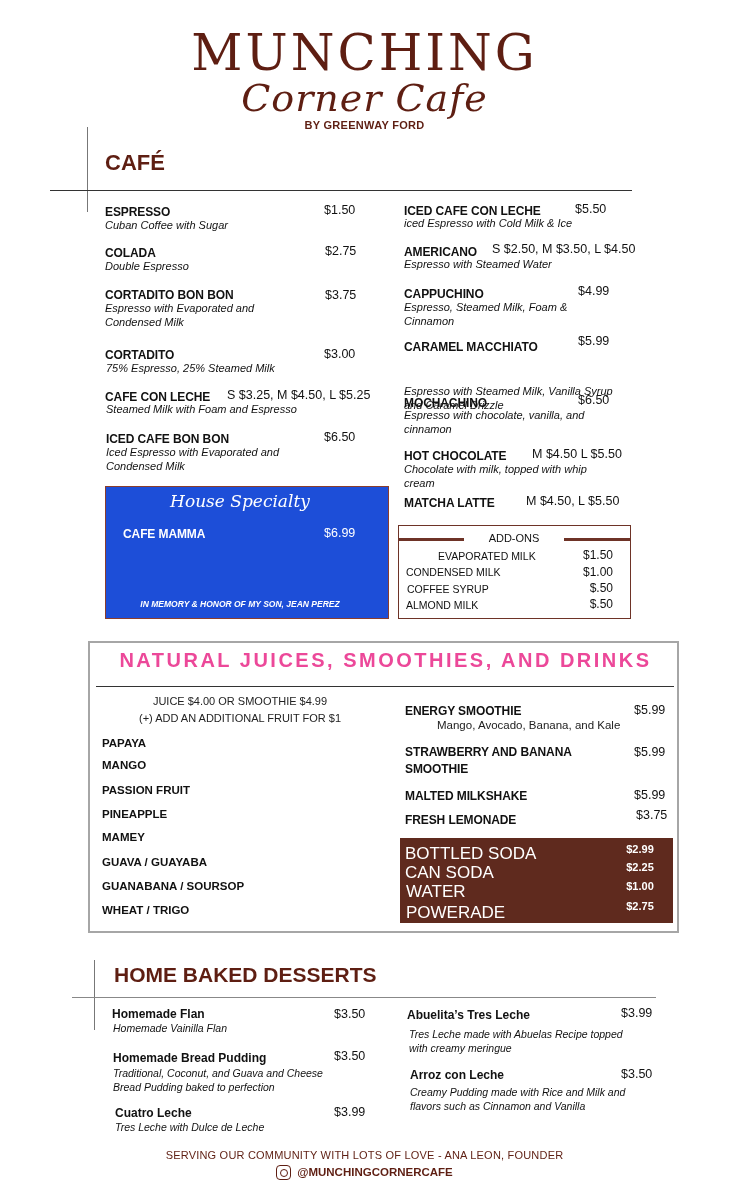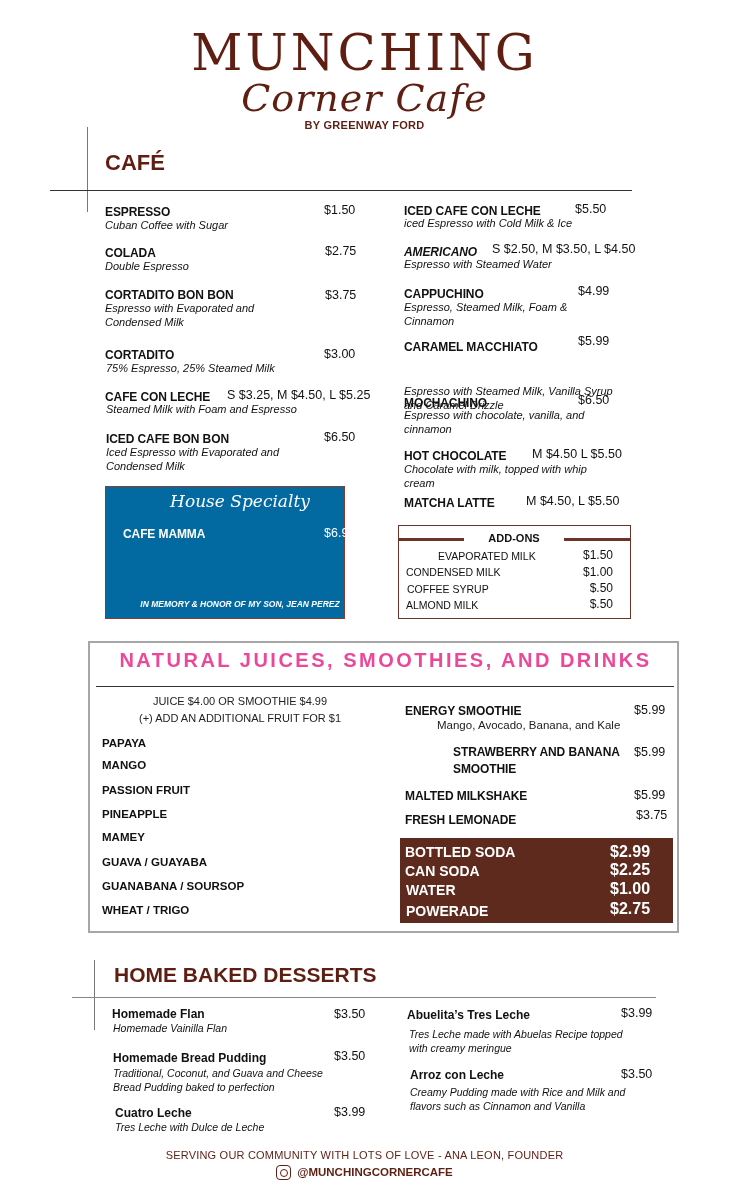--- a/index.html
+++ b/index.html
@@ -14,40 +14,40 @@
 
   .sec-title { color: #5e1e12; font-weight: bold; }
   .vline { background: #777; width: 1px; }
   .hline { background: #333; height: 1px; }
 
   .item-name { font-size: 12px; font-weight: bold; color: #111; white-space: nowrap; letter-spacing: -0.1px; }
   .item-desc { font-size: 11px; font-style: italic; color: #111; line-height: 13.5px; }
   .price { font-size: 12.5px; color: #111; white-space: nowrap; }
 
   
-  .house { left: 105px; top: 486px; width: 240px; height: 133px; background: #0369a1; border: 1px solid #8a3d2d; }
+  .house { left: 105px; top: 486px; width: 284px; height: 133px; background: #1d4ed8; border: 1px solid #8a3d2d; }
   .house-title { left: 0; width: 268px; top: 4px; text-align: center; font-family: "DejaVu Serif", serif; font-style: italic; font-size: 17px; color: #fff; }
   .house .item-name, .house .price, .house .item-desc { color: #fff; }
   .house-note { left: 0; width: 268px; top: 112px; text-align: center; font-size: 8.5px; font-weight: bold; font-style: italic; color: #fff; }
 
   
   .addons { left: 398px; top: 525px; width: 233px; height: 94px; border: 1.5px solid #6e3327; }
-  .addons-title { left: 0; width: 230px; top: 6px; text-align: center; font-size: 11px; font-weight: bold; color: #111; }
+  .addons-title { left: 0; width: 230px; top: 6px; text-align: center; font-size: 11px; font-weight: normal; color: #111; }
   .addons-bar { height: 3px; background: #6e3327; top: 12px; }
   .addon-name { font-size: 10.5px; color: #111; }
   .addon-price { font-size: 12px; color: #111; text-align: right; width: 60px; }
 
   
   .juice-box { left: 88px; top: 641px; width: 591px; height: 292px; border: 2px solid #a6a6a6; }
   .juice-title { left: 0; width: 591px; top: 6px; text-align: center; font-size: 20px; letter-spacing: 2.5px; color: #ec4899; font-weight: bold; }
   .juice-info { font-size: 11px; color: #222; text-align: center; }
   .fruit { font-size: 11.5px; font-weight: bold; color: #111; }
   .drinks-box { left: 400px; top: 838px; width: 273px; height: 85px; background: #5f2a1e; }
-  .drinks-box .d-name { font-size: 14px; font-weight: bold; color: #fff; }
-  .drinks-box .d-price { font-size: 16px; font-weight: bold; color: #fff; text-align: left; width: 60px; }
+  .drinks-box .d-name { font-size: 17px; font-weight: normal; color: #fff; }
+  .drinks-box .d-price { font-size: 11px; font-weight: bold; color: #fff; text-align: center; width: 60px; }
 
   
   .d-name2 { font-size: 12px; font-weight: bold; color: #111; white-space: nowrap; }
 
   .footer-line { left: 0; width: 729px; top: 1149px; text-align: center; font-size: 11px; color: #5e1e12; letter-spacing: 0.2px; }
   .footer-handle { left: 0; width: 729px; top: 1165px; text-align: center; font-size: 11.5px; font-weight: bold; color: #5e1e12; }
   .ig { display: inline-block; width: 15px; height: 15px; border: 1.5px solid #5e1e12; border-radius: 4px; vertical-align: middle; position: relative; margin-right: 6px; }
   .ig::after { content: ""; position: absolute; left: 3px; top: 3px; width: 6px; height: 6px; border: 1.5px solid #5e1e12; border-radius: 50%; }
 </style>
 </head>
@@ -92,21 +92,21 @@
   <div class="abs item-name" style="left:17px; top:40px;">CAFE MAMMA</div>
   <div class="abs price" style="left:218px; top:39px;">$6.99</div>
   <div class="abs house-note">IN MEMORY &amp; HONOR OF MY SON, JEAN PEREZ</div>
 </div>
 
 <div>
   <div class="abs item-name" style="left:404px; top:204px;">ICED CAFE CON LECHE</div>
   <div class="abs price" style="left:575px; top:202px;">$5.50</div>
   <div class="abs item-desc" style="left:404px; top:217px; width:220px;">iced Espresso with Cold Milk &amp; Ice</div>
 
-  <div class="abs item-name" style="left:404px; top:245px;font-style:italic;">AMERICANO</div>
+  <div class="abs item-name" style="left:404px; top:245px;">AMERICANO</div>
   <div class="abs price" style="left:492px; top:242px;">S $2.50, M $3.50, L $4.50</div>
   <div class="abs item-desc" style="left:404px; top:258px; width:220px;">Espresso with Steamed Water</div>
 
   <div class="abs item-name" style="left:404px; top:287px;">CAPPUCHINO</div>
   <div class="abs price" style="left:578px; top:284px;">$4.99</div>
   <div class="abs item-desc" style="left:404px; top:301px; width:190px;">Espresso, Steamed Milk, Foam &amp; Cinnamon</div>
 
   <div class="abs item-name" style="left:404px; top:340px;">CARAMEL MACCHIATO</div>
   <div class="abs price" style="left:578px; top:334px;">$5.99</div>
   <div class="abs item-desc" style="left:404px; top:352px; width:210px;margin-top:33px;">Espresso with Steamed Milk, Vanilla Syrup and Caramel Drizzle</div>
@@ -154,21 +154,21 @@
   <div class="abs fruit" style="left:102px; top:856px;">GUAVA / GUAYABA</div>
   <div class="abs fruit" style="left:102px; top:880px;">GUANABANA / SOURSOP</div>
   <div class="abs fruit" style="left:102px; top:904px;">WHEAT / TRIGO</div>
 </div>
 
 <div>
   <div class="abs item-name" style="left:405px; top:704px;">ENERGY SMOOTHIE</div>
   <div class="abs price" style="left:634px; top:703px;">$5.99</div>
   <div class="abs" style="left:407px; top:719px; font-size:11.5px; color:#222;margin-left:30px;">Mango, Avocado, Banana, and Kale</div>
 
-  <div class="abs item-name" style="left:405px; top:744px; width:190px; white-space:normal; line-height:17px;margin-left:48px;">STRAWBERRY AND BANANA SMOOTHIE</div>
+  <div class="abs item-name" style="left:405px; top:744px; width:190px; white-space:normal; line-height:17px;">STRAWBERRY AND BANANA SMOOTHIE</div>
   <div class="abs price" style="left:634px; top:745px;">$5.99</div>
 
   <div class="abs item-name" style="left:405px; top:789px;">MALTED MILKSHAKE</div>
   <div class="abs price" style="left:634px; top:788px;">$5.99</div>
 
   <div class="abs item-name" style="left:405px; top:813px;">FRESH LEMONADE</div>
   <div class="abs price" style="left:636px; top:808px;">$3.75</div>
 </div>
 
 <div class="abs drinks-box">

